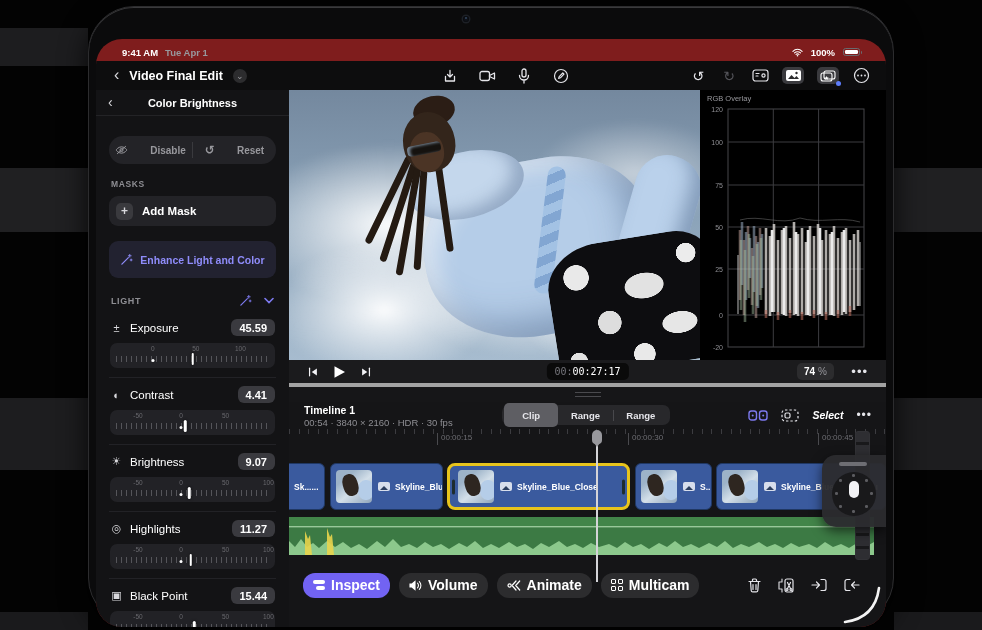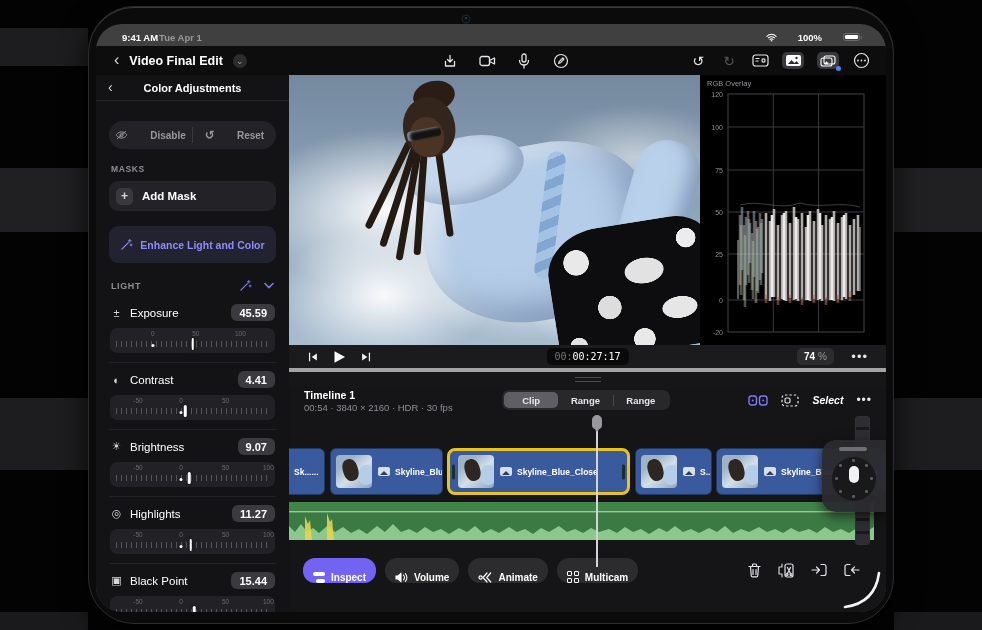--- a/index.html
+++ b/index.html
@@ -8,29 +8,29 @@
   .stage { position:relative; width:982px; height:630px; background:#030303; }
   .bg-block { position:absolute; background:#1d1d1f; }
   
   .device { position:absolute; left:88px; top:6px; width:806px; height:618px;
     background:#0b0b0c; border-radius:46px; border:1px solid #2c2c2e;
     box-shadow:inset 0 1px 0 #3a3a3c, 0 8px 28px rgba(0,0,0,.8); }
   .camera { position:absolute; left:374px; top:9px; width:6px; height:6px; border-radius:50%;
     background:#10131a; box-shadow:inset 0 0 2px #000, 0 0 0 1.5px #1d2026; }
   .camera::after { content:""; position:absolute; left:1.5px; top:1px; width:2px; height:2px;
     border-radius:50%; background:#33465e; }
-  .screen { position:absolute; left:7px; top:17px; width:790px; height:588px; border-radius:26px;
-    background:#404040; overflow:hidden; }
+  .screen { position:absolute; left:7px; top:32px; width:790px; height:588px; border-radius:26px;
+    background:#7f1d1d; overflow:hidden; }
   .corner-arc { position:absolute; right:3px; bottom:1px; width:42px; height:42px; pointer-events:none; }
   
   .statusbar { position:absolute; left:0; top:0; width:790px; height:22px; display:flex;
     align-items:center; color:#fff; font-size:9.5px; padding:4px 26px 0; }
   .statusbar .time { font-weight:700; }
-  .statusbar .date { color:#98989d; margin-left:1px; font-weight:600; }
-  .statusbar .right { margin-left:auto; display:flex; align-items:center; gap:21px; font-weight:700;justify-content:center; }
+  .statusbar .date { color:#98989d; margin-left:7px; font-weight:600; }
+  .statusbar .right { margin-left:auto; display:flex; align-items:center; gap:8px; font-weight:700;justify-content:center; }
   .batt { width:17px; height:8px; border:1px solid #6a6a6e; border-radius:2.5px; position:relative; }
   .batt i { position:absolute; inset:1px; background:#fff; border-radius:1.2px; }
   .batt::after { content:""; position:absolute; right:-3px; top:2px; width:1.5px; height:3px;
     background:#6a6a6e; border-radius:0 1px 1px 0; }
   
   .navbar { position:absolute; left:0; top:22px; width:790px; height:29px; background:#0d0d0e; }
   .nav-left { position:absolute; left:18px; top:0; height:29px; display:flex; align-items:center; gap:10px; }
   .backchev { color:#d8d8dc; font-size:16px; line-height:1; padding-bottom:2px; cursor:default; }
   .navtitle { color:#fff; font-size:12.5px; font-weight:700; }
   .titlechev { width:14px; height:14px; border-radius:50%; background:#2c2c2e; color:#98989d;
@@ -132,21 +132,21 @@
   
   .gripbar { position:absolute; left:193px; top:348px; width:597px; height:15px; background:#161618;
     display:flex; align-items:center; justify-content:center; }
   .grip { width:26px; height:5px; border-top:1.5px solid #4a4a4e; border-bottom:1.5px solid #4a4a4e; }
   
   .timeline { position:absolute; left:193px; top:363px; width:597px; height:225px; background:#151517; overflow:hidden; }
   .tl-name { position:absolute; left:15px; top:2px; color:#fff; font-size:10.5px; font-weight:700; }
   .tl-meta { position:absolute; left:15px; top:15px; color:#8e8e93; font-size:9.5px; }
   .seg { position:absolute; left:213px; top:3px; width:168px; height:20px; background:#28282b;
     border-radius:7px; display:flex; align-items:center; padding:2px; }
-  .segbtn { flex:1; height:16px; display:flex; align-items:center; justify-content:center;
+  .segbtn { flex:1; height:24px; display:flex; align-items:center; justify-content:center;
     color:#e5e5ea; font-size:9.5px; font-weight:600; border-radius:5px; position:relative; }
   .segbtn.sel { background:#5e5e63; }
   .segsep { width:1px; height:11px; background:#48484c; }
   .tl-tools { position:absolute; right:14px; top:0; height:26px; display:flex; align-items:center; gap:13px; }
   .tl-tools .select { color:#fff; font-size:10.5px; font-weight:600;font-style:italic; }
   .tl-tools .dots { color:#e5e5ea; font-size:12px; letter-spacing:1px; }
   .ruler { position:absolute; left:0; top:27px; width:597px; height:20px;
     background:repeating-linear-gradient(90deg,#3c3c40 0 1px,transparent 1px 9.6px) top/100% 5px no-repeat; }
   .rlabel { position:absolute; top:4px; color:#6e6e73; font-size:8px; border-left:1px solid #4a4a4e; padding-left:3px; height:12px; line-height:10px; }
   .playhead-handle { position:absolute; left:303px; top:28px; width:10px; height:14px; background:#98989d;
@@ -175,22 +175,22 @@
   .zoomstrip { position:absolute; left:566px; top:29px; width:15px; height:129px; background:#1a1a1c;
     border:1px solid #323236; border-radius:3px;
     background-image:repeating-linear-gradient(180deg,#2e2e32 0 10px,#19191b 10px 13px); }
   .jog { position:absolute; left:533px; top:53px; width:64px; height:72px; background:rgba(44,44,47,.96);
     border-radius:14px 0 0 14px; z-index:8; box-shadow:0 4px 12px rgba(0,0,0,.6); }
   .jog-grip { position:absolute; left:17px; top:7px; width:28px; height:4px; border-radius:2px; background:#6e6e73; }
   .dial { position:absolute; left:10px; top:17px; width:44px; height:44px; border-radius:50%; background:#19191b; }
   .dial i { position:absolute; width:2.5px; height:2.5px; border-radius:50%; background:#5c5c60; }
   .dial .knob { position:absolute; left:17px; top:9px; width:10px; height:17px; border-radius:5px; background:#f2f2f5; }
   .tl-toolbar { position:absolute; left:0; top:168px; width:597px; height:30px; display:flex; align-items:center; }
-  .tbtn { display:flex; align-items:flex-end; gap:6px; background:#2c2c2e; border-radius:12px; height:25px;
-    padding:0 10px; color:#fff; font-size:10px; font-weight:600; margin-left:9px; }
+  .tbtn { display:flex; align-items:center; gap:6px; background:#2c2c2e; border-radius:12px; height:25px;
+    padding:0 10px; color:#fff; font-size:14px; font-weight:600; margin-left:9px; }
   .tbtn.inspect { background:#7263f2; margin-left:14px; }
   .tl-right-icons { margin-left:auto; margin-right:26px; display:flex; gap:17px; align-items:center; color:#e5e5ea; }
   .insp-icon { display:flex; flex-direction:column; gap:2.5px; }
   .insp-icon b { width:12px; height:4px; border-radius:2px; background:#fff; display:block; }
   .insp-icon b:last-child { width:9px; margin-left:3px; }
   .mcgrid { display:grid; grid-template-columns:5px 5px; gap:2px; }
   .mcgrid i { width:5px; height:5px; border:1.2px solid #fff; border-radius:1px; }
 </style>
 </head>
 <body>
@@ -287,21 +287,21 @@
                 <circle cx="8.5" cy="8.5" r=".9" fill="currentColor" stroke="none"></circle>
                 <circle cx="12" cy="8.5" r=".9" fill="currentColor" stroke="none"></circle>
               </svg>
             </span>
         </div>
       </div>
 
       <div class="leftpanel">
         <div class="lp-head">
           <span class="backchev">‹</span>
-          <span class="lp-title">Color Adjustments</span>
+          <span class="lp-title">Color Brightness</span>
         </div>
         <div class="lp-body">
           <div class="pillrow">
             <span class="pillbtn">
               <svg width="13" height="10" viewBox="0 0 14 11" fill="none" stroke="#98989d" stroke-width="1.1">
                   <path d="M1 5.5S3.4 2 7 2s6 3.5 6 3.5-2.4 3.5-6 3.5-6-3.5-6-3.5z"></path>
                   <circle cx="7" cy="5.5" r="1.7"></circle>
                   <path d="M2.5 9.5l9-8" stroke-linecap="round"></path>
                 </svg>
               <span>Disable</span>
@@ -507,20 +507,25 @@
               <circle cx="15.2" cy="6.5" r="1" fill="#7d7aef" stroke="none"></circle>
             </svg>
           <svg width="18" height="13" viewBox="0 0 18 13" fill="none" stroke="#e5e5ea" stroke-width="1.2">
               <rect x="1" y="1" width="16" height="11" rx="3" stroke-dasharray="2.4 2"></rect>
               <rect x="4" y="4" width="5" height="5" rx="1.5"></rect>
             </svg>
           <span class="select">Select</span>
           <span class="dots">•••</span>
         </div>
 
+        <div class="ruler">
+          <span class="rlabel" style="left:148px">00:00:15</span>
+          <span class="rlabel" style="left:339px">00:00:30</span>
+          <span class="rlabel" style="left:529px">00:00:45</span>
+        </div>
         <div class="playhead-handle"></div>
         <div class="playhead-line"></div>
 
         <div class="clips">
           <div class="clip" style="left:-8px;width:44px">
             <span class="clipname" style="margin-left:12px">Sk......</span>
           </div>
           <div class="clip" style="left:41px;width:113px">
             <span class="thumb"></span>
             <span class="picchip"></span>

